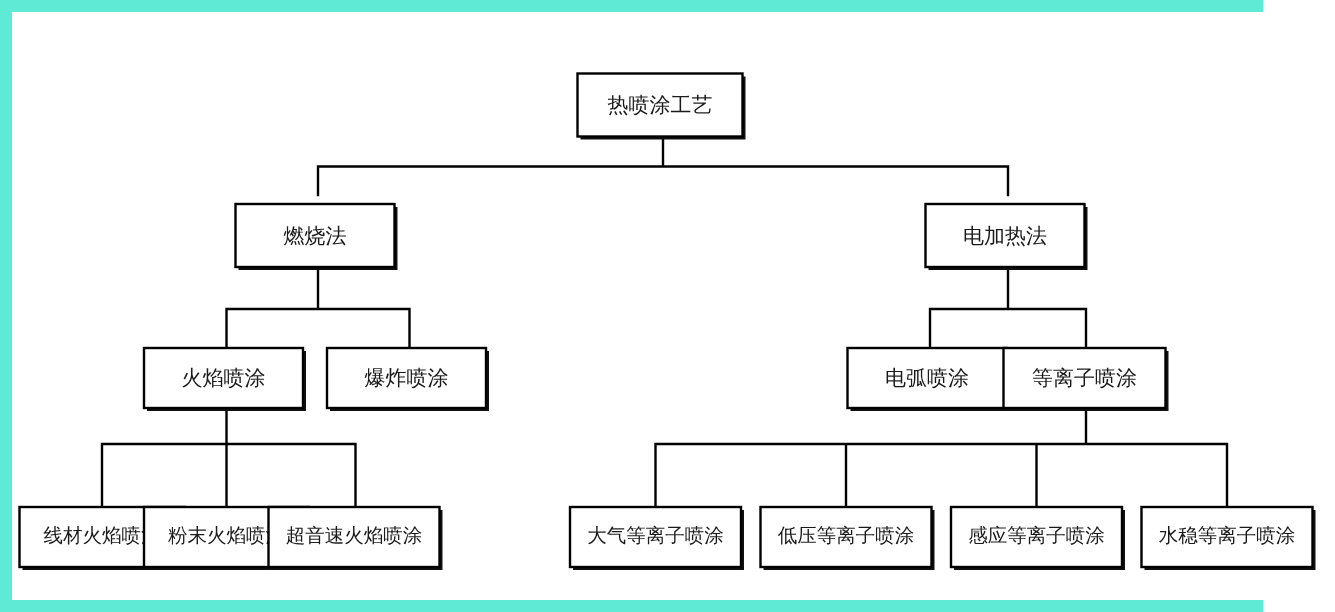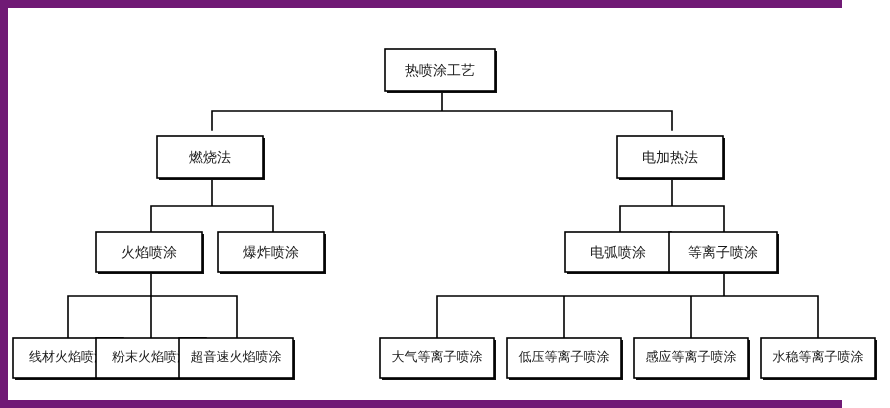--- a/index.html
+++ b/index.html
@@ -11,21 +11,21 @@
     width: 890px;
     height: 408px;
     font-family: "Liberation Sans", "DejaVu Sans", sans-serif;
     overflow: hidden;
   }
   #canvas {
     position: relative;
     width: 842px;
     height: 408px;
     box-sizing: border-box;
-    background: #701a75;
+    background: #5eead4;
     padding: 8px;
   }
   #inner {
     position: relative;
     width: 874px;
     height: 392px;
     background: #ffffff;
     overflow: hidden;
   }
   #diagram {

